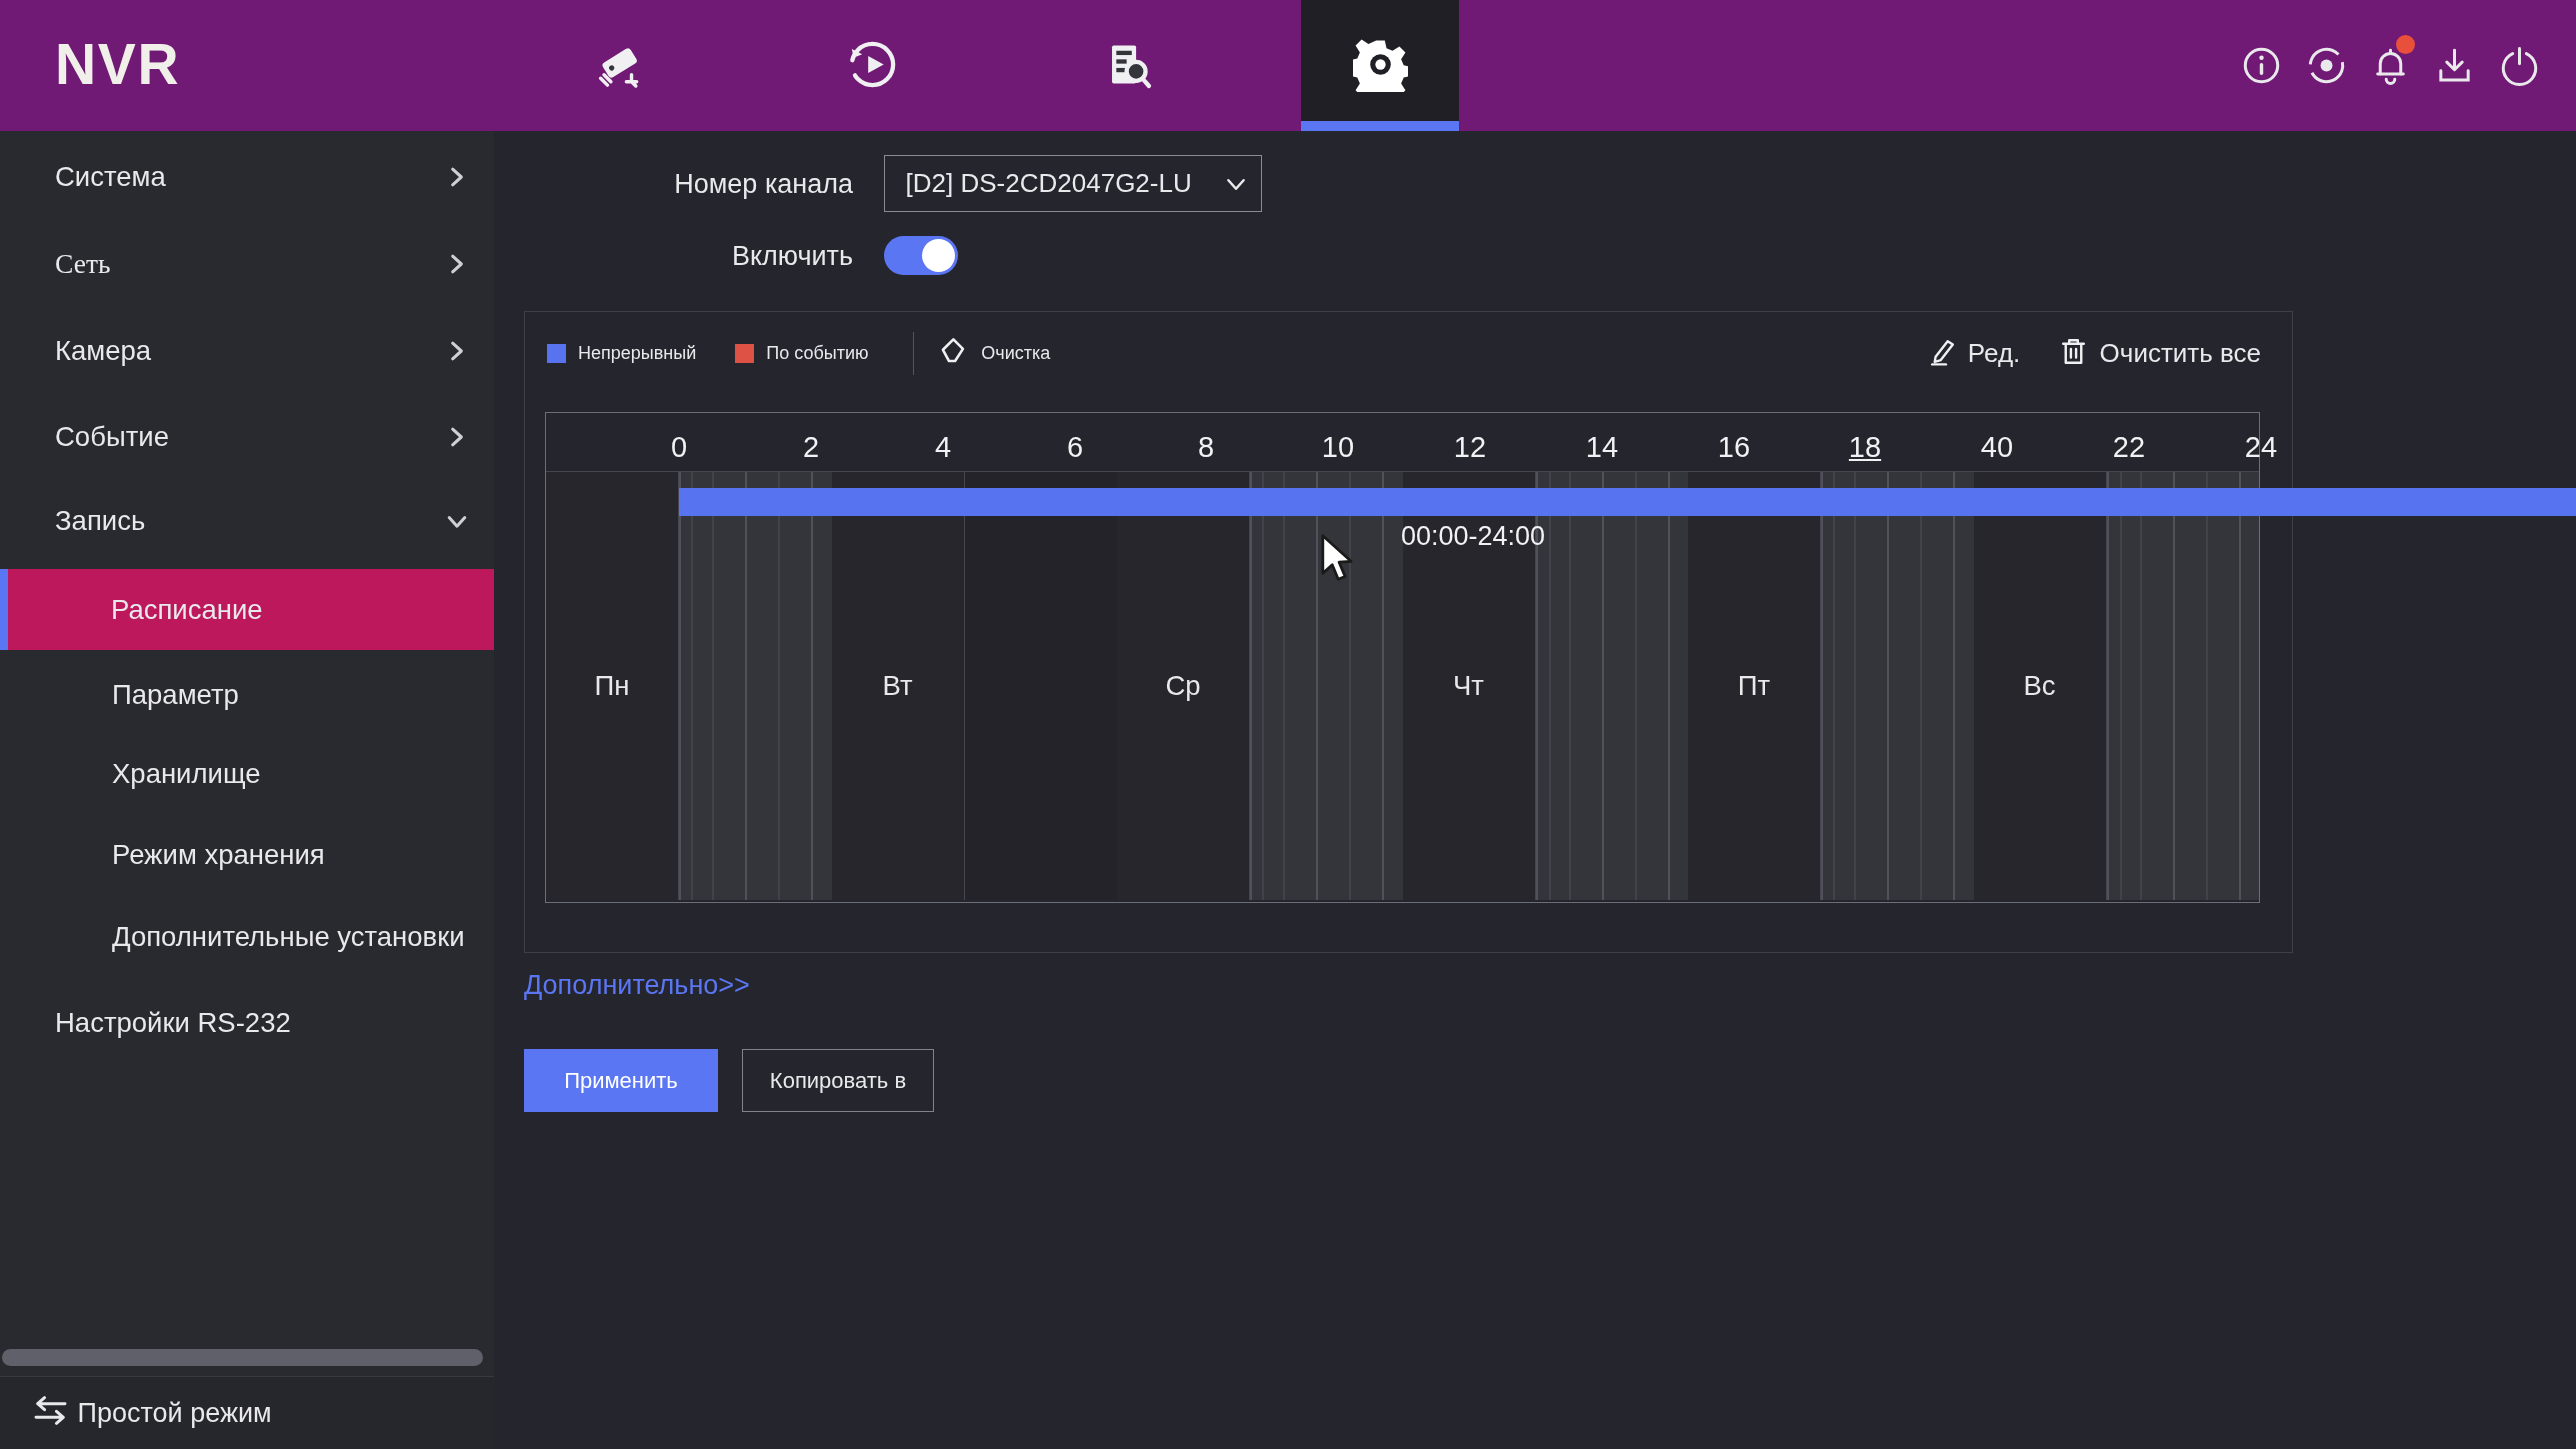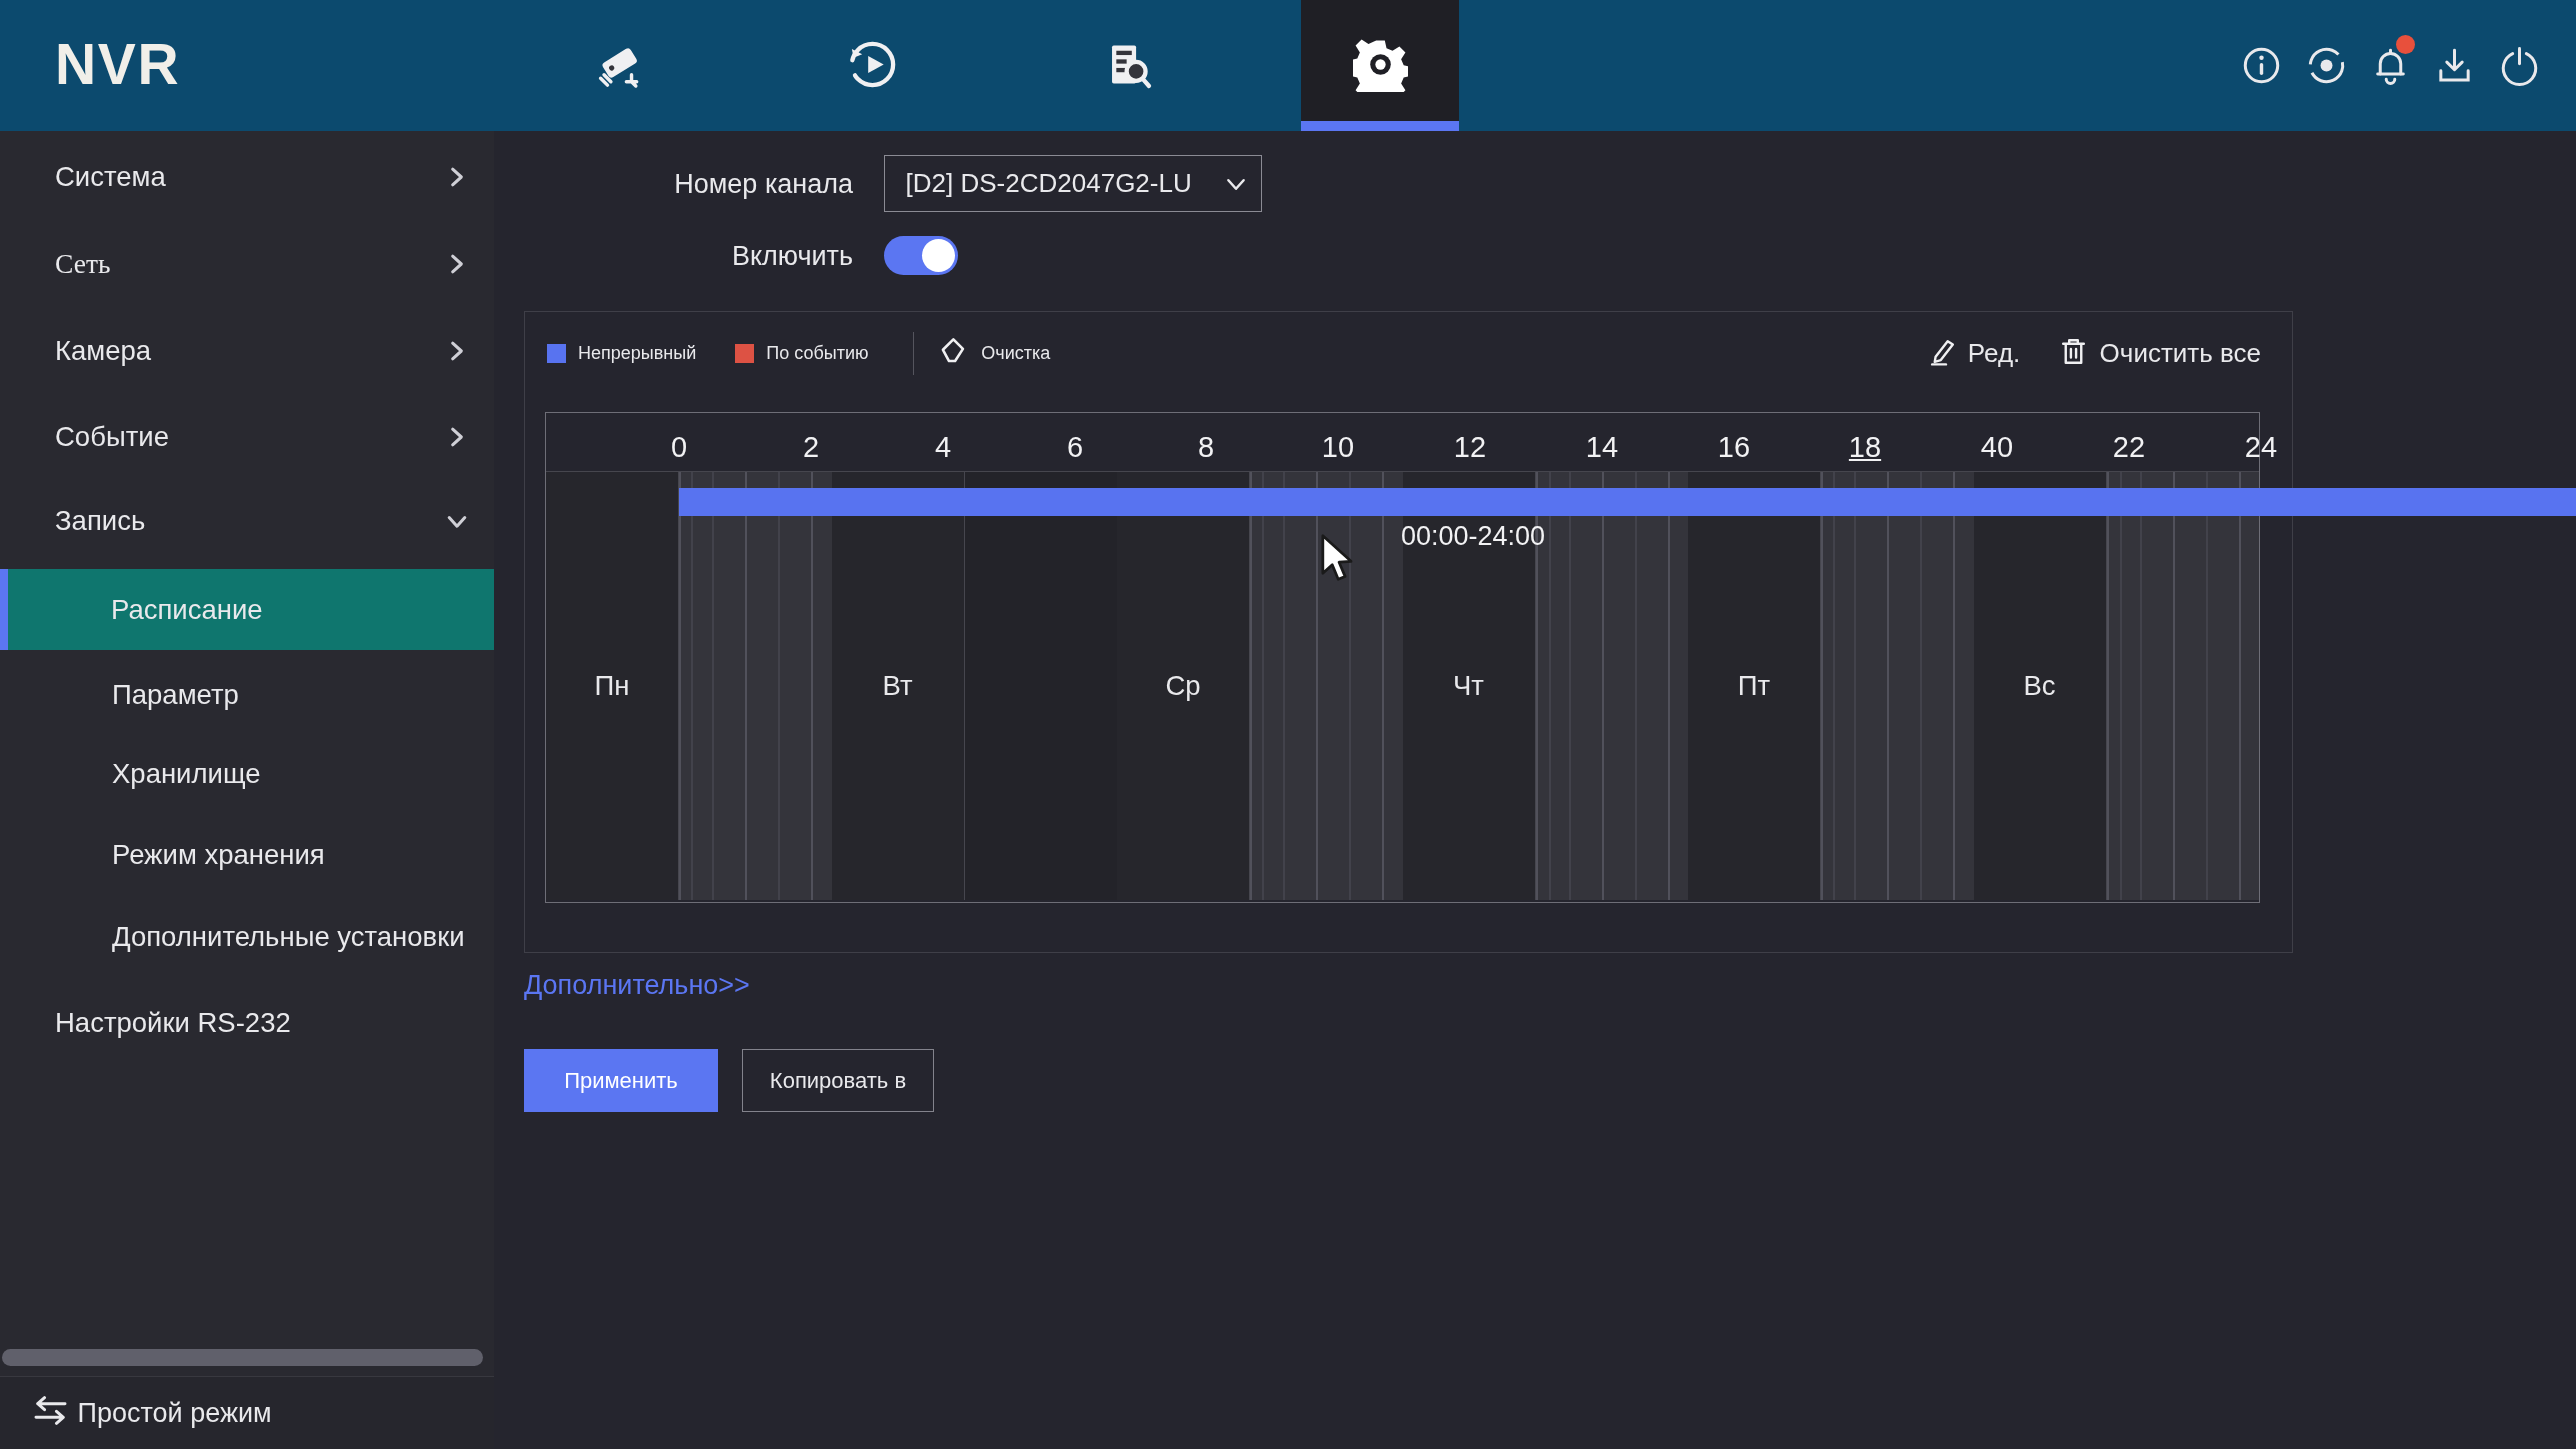--- a/index.html
+++ b/index.html
@@ -2,36 +2,36 @@
 <html style="font-size:13.7px"><head>
 <meta charset="utf-8">
 <style>
   * { margin:0; padding:0; box-sizing:border-box; }
   html,body { background:#17171b; }
   #app {
     position:relative; width:2576px; height:1449px; overflow:hidden;
     background:#25252e; font-family:"Liberation Sans", sans-serif; color:#e9e9ec;
   }
   
-  .topbar { position:absolute; left:0; top:0; width:2576px; height:131px; background:#0c4a6e; }
+  .topbar { position:absolute; left:0; top:0; width:2576px; height:131px; background:#701a75; }
   .logo { position:absolute; left:55px; top:31px; font-size:57px; font-weight:800; letter-spacing:1.7px; color:#f1efe9; }
   .tab { position:absolute; top:0; width:158px; height:131px; display:flex; align-items:center; justify-content:center; }
   .tab.active { background:#1f1f25; }
   .tab.active::after { content:""; position:absolute; left:0; bottom:0; width:158px; height:10.3px; background:#5b76f2; }
   .tab svg { width:55px; height:55px; }
   .tbicon { position:absolute; top:45px; width:41px; height:41px; }
   .tbicon svg { width:41px; height:41px; }
   .bell-badge { position:absolute; left:26px; top:-10.3px; width:19px; height:19px; border-radius:50%; background:#e8503c; }
   
   .sidebar { position:absolute; left:0; top:131px; width:494px; height:1319px; background:#292930; }
   .side-item { position:absolute; left:0; width:494px; height:81px; display:flex; align-items:center; font-size:27.5px; color:#e9e9ec; }
   .side-item .lbl1 { margin-left:55px; }
   .side-item .lbl2 { margin-left:112px; }
   .side-item .chev { position:absolute; right:24px; width:26px; height:26px; }
-  .side-item.selected { background:#0f766e; border-left:8.6px solid #5b76f2; }
+  .side-item.selected { background:#be185d; border-left:8.6px solid #5b76f2; }
   .side-item.selected .lbl2 { margin-left:103px; }
   .scroll-pill { position:absolute; left:1.7px; top:1218px; width:481px; height:17px; border-radius:8.6px; background:#60606b; }
   .simple-mode { position:absolute; left:0; top:1245px; width:494px; height:74px; background:#26262d; border-top:1.7px solid #38383f; display:flex; align-items:center; }
   .simple-mode svg { width:33px; height:29px; margin-left:24px; }
   .simple-mode span { font-size:27px; margin-left:10.3px; }
   
   .form-label { position:absolute; width:329px; text-align:right; font-size:27px; color:#e9e9ec; }
   .dropdown { position:absolute; left:884px; top:155px; width:378px; height:57px; border:1.7px solid #8b8b94; display:flex; align-items:center; background:transparent; }
   .dropdown .val { font-size:26px; margin-left:20.6px; }
   .dropdown svg { position:absolute; right:13.7px; top:19px; width:22px; height:19px; }

